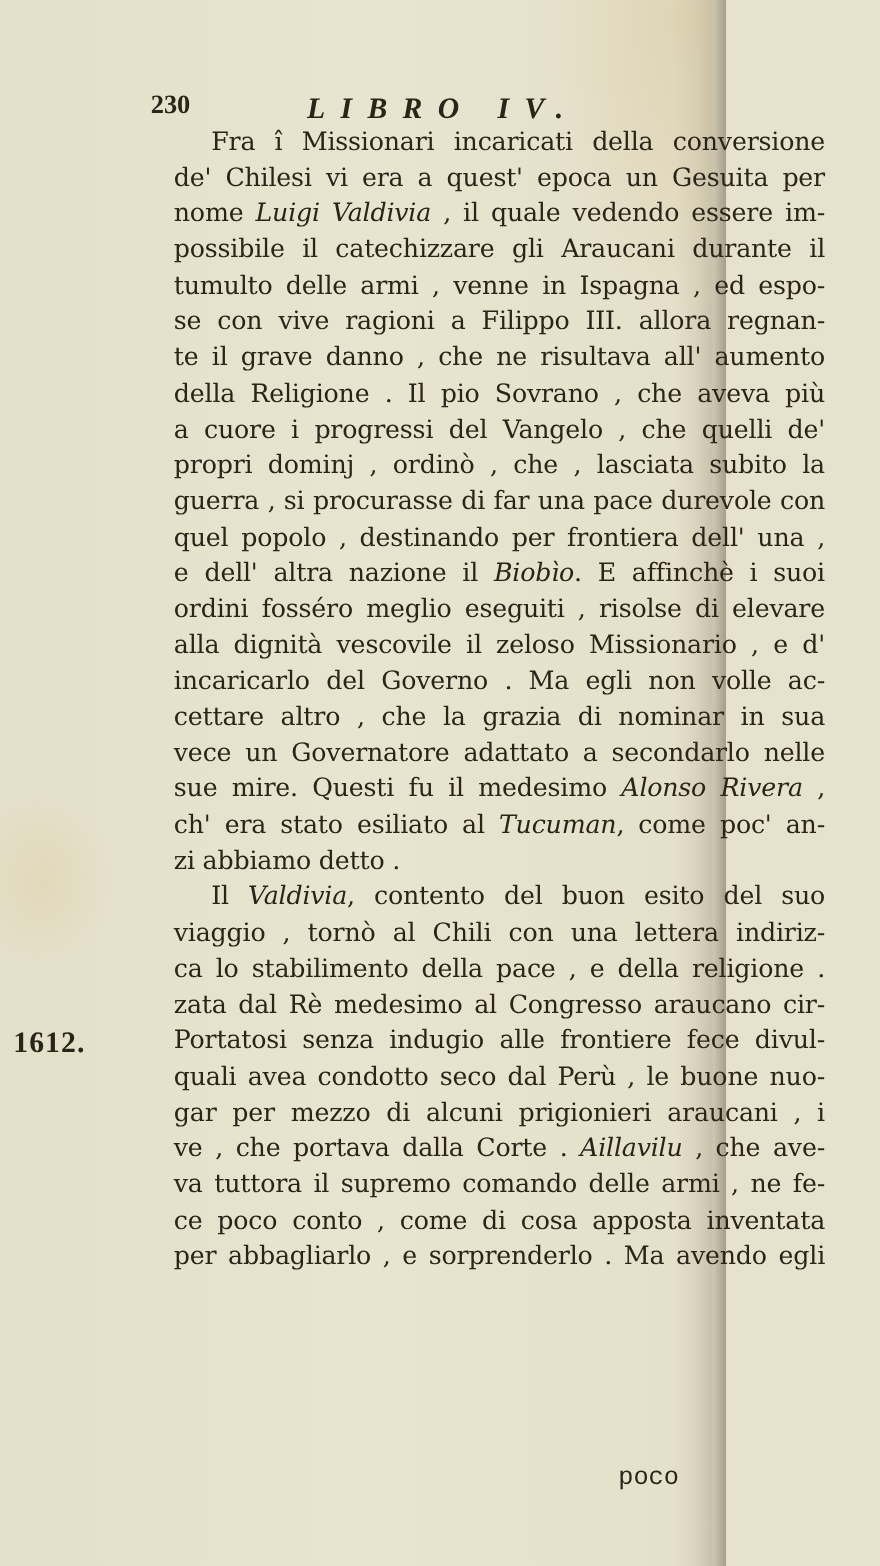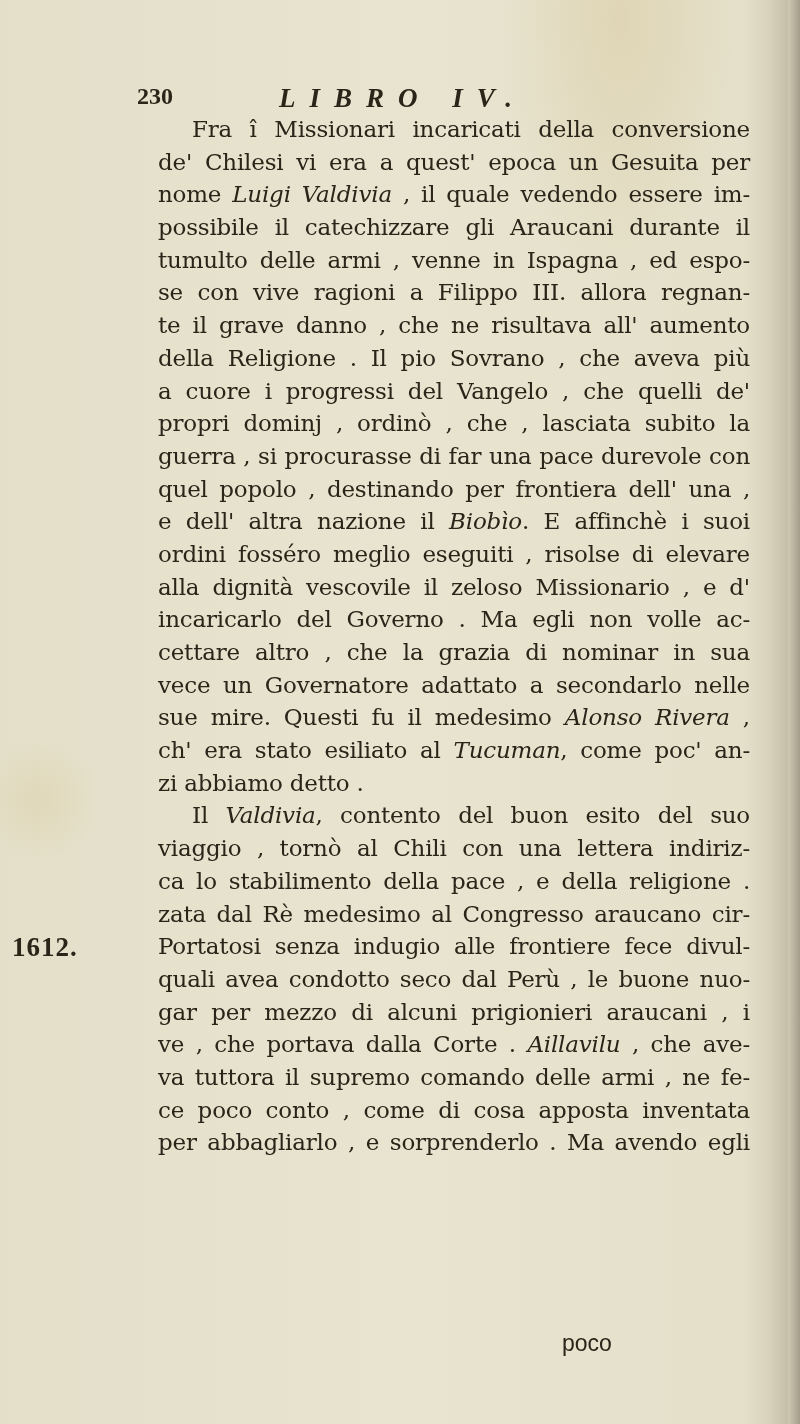--- a/index.html
+++ b/index.html
@@ -11,21 +11,21 @@
     height: 1424px;
     overflow: hidden;
     background: #e7e2cd;
     position: relative;
     font-family: "DejaVu Serif", "Liberation Serif", serif;
     color: #2a2419;
   }
   .page {
     position: absolute;
     left: 0; top: 0;
-    width: 800px; height: 1424px;
+    width: 660px; height: 1424px;
     background:
       radial-gradient(ellipse at 620px 20px, rgba(210,190,140,0.35), rgba(0,0,0,0) 120px),
       radial-gradient(ellipse at 40px 800px, rgba(215,200,150,0.30), rgba(0,0,0,0) 60px),
       linear-gradient(90deg, #e4dfc9 0%, #e8e4cf 50%, #e5e0ca 93%, #d9d3bd 96%, #c9c3ad 98%, #b5af9b 100%);
   }
   .edge {
     position: absolute;
     right: 0; top: 0;
     width: 12px; height: 1424px;
     background: linear-gradient(90deg, #cfc9b3, #a49e8a);
@@ -86,21 +86,21 @@
     font-size: 27px;
     font-family: "Liberation Serif", serif;
     font-weight: bold;
     letter-spacing: 1px;
   }
   .catchword {
     position: absolute;
     left: 562px;
     top: 1330px;
     font-size: 23px;
-    font-family: Liberation Sans, sans-serif;
+    font-family: Liberation Mono, monospace;
   }
   .seg { display: inline; }
 </style>
 </head>
 <body>
 
 <div class="page">
   <div class="edge"></div>
 
   <div class="header">

